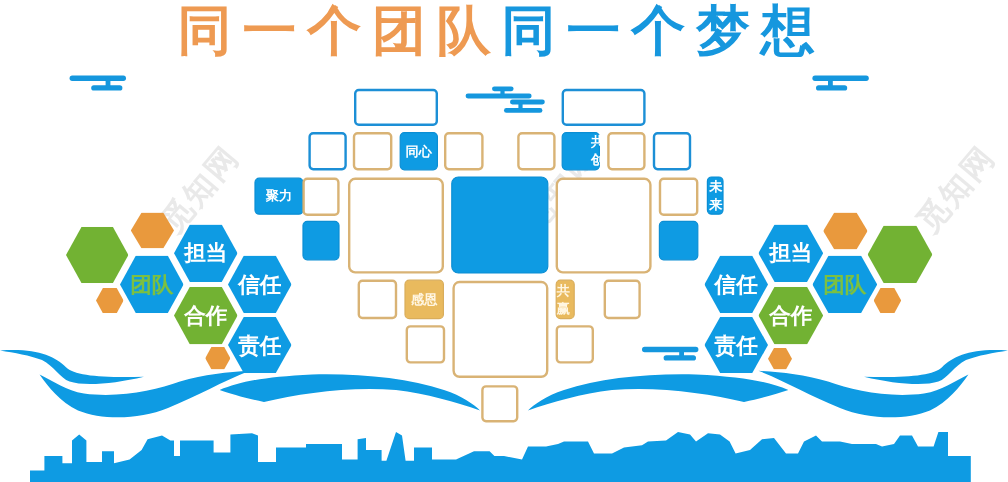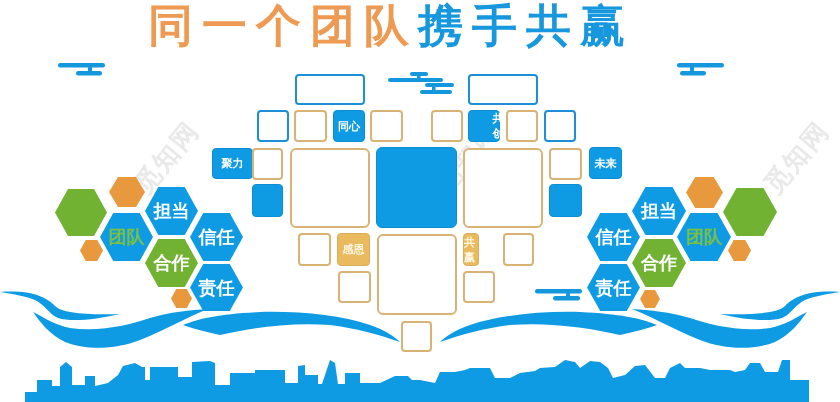--- a/index.html
+++ b/index.html
@@ -79,21 +79,21 @@
          L555,367 L565,360 L575,362 L580,368 L590,361 L600,362 L608,368 L613,378 L625,375 L635,366 L645,365 L655,378 L665,378
          L670,368 L680,363 L685,368 L700,368 L710,370 L730,370 L735,372 L745,370 L750,363 L760,363 L765,372 L778,372 L782,360
          L790,360 L790,380 L809,380 L809,402 Z"></path>
   </svg>
 
   <div class="wm" style="left:125px;top:140px;">觅知网</div>
   <div class="wm" style="left:425px;top:140px;">觅知网</div>
   <div class="wm" style="left:755px;top:140px;">觅知网</div>
 
   <div class="title">
-    <span class="p1">同一个团队</span><span class="p2">携手共赢</span>
+    <span class="p1">同一个团队</span><span class="p2">同一个梦想</span>
   </div>
 
   <div class="box b-outline" style="left:295px;top:74px;width:70px;height:31px;"></div>
   <div class="box b-outline" style="left:468px;top:74px;width:70px;height:31px;"></div>
 
   <div class="box b-outline" style="left:257px;top:110px;width:32px;height:32px;"></div>
   <div class="box t-outline" style="left:294px;top:110px;width:33px;height:32px;"></div>
   <div class="box b-fill" style="left:333px;top:110px;width:32px;height:32px;">同心</div>
   <div class="box t-outline" style="left:370px;top:110px;width:33px;height:32px;"></div>
   <div class="box t-outline" style="left:431px;top:110px;width:32px;height:32px;"></div>
@@ -102,21 +102,21 @@
   <div class="box b-outline" style="left:544px;top:110px;width:32px;height:32px;"></div>
 
   <div class="box b-fill" style="left:212px;top:148px;width:41px;height:31px;">聚力</div>
   <div class="box t-outline" style="left:252px;top:148px;width:31px;height:32px;"></div>
   <div class="box b-fill" style="left:252px;top:184px;width:31px;height:33px;"></div>
   <div class="box big t-outline" style="left:290px;top:148px;width:80px;height:80px;"></div>
   <div class="box big b-fill" style="left:376px;top:147px;width:81px;height:81px;"></div>
   <div class="box big t-outline" style="left:463px;top:148px;width:80px;height:80px;"></div>
   <div class="box t-outline" style="left:549px;top:148px;width:33px;height:32px;"></div>
   <div class="box b-fill" style="left:549px;top:184px;width:33px;height:33px;"></div>
-  <div class="box b-fill" style="left:589px;top:147px;width:33px;height:32px;text-align:right;">未来</div>
+  <div class="box b-fill" style="left:589px;top:147px;width:14px;height:32px;text-align:right;">未来</div>
 
   <div class="box t-outline" style="left:298px;top:233px;width:33px;height:33px;"></div>
   <div class="box t-fill" style="left:337px;top:233px;width:33px;height:33px;">感恩</div>
   <div class="box big t-outline" style="left:377px;top:234px;width:80px;height:81px;"></div>
   <div class="box t-fill" style="left:463px;top:233px;width:16px;height:33px;">共赢</div>
   <div class="box t-outline" style="left:503px;top:233px;width:31px;height:33px;"></div>
 
   <div class="box t-outline" style="left:338px;top:271px;width:33px;height:32px;"></div>
   <div class="box t-outline" style="left:463px;top:271px;width:32px;height:32px;"></div>
 

